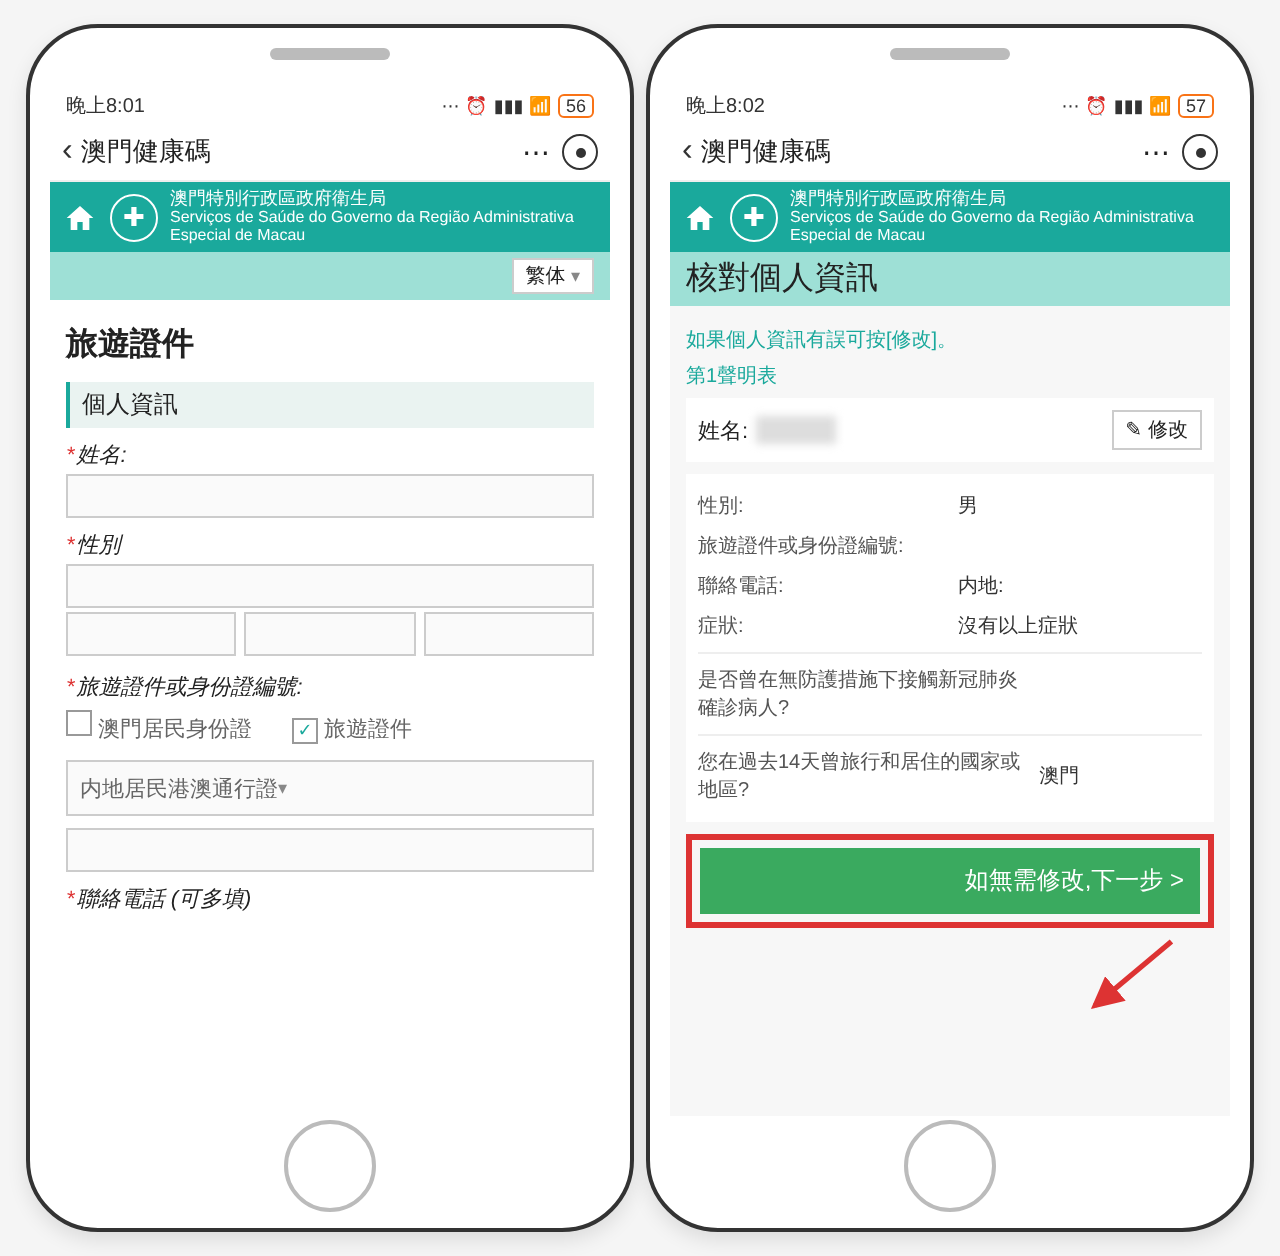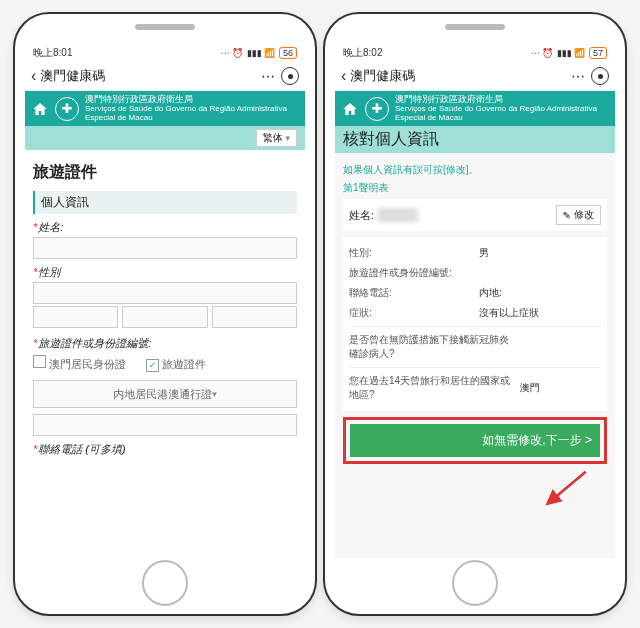--- a/index.html
+++ b/index.html
@@ -219,21 +219,21 @@
 }
 .input-row .input-box {
   flex: 1;
 }
 .selector-box {
   height: 26px;
   border: 1px solid #ccc;
   background: #fafafa;
   display: flex;
   align-items: center;
-  justify-content: center;
+  justify-content: flex-start;
   padding: 0 6px;
   font-size: 11px;
   color: #666;
   margin-bottom: 6px;
 }
 .chev {
   font-size: 9px;
   color: #888;
 }
 .checkbox-row {

